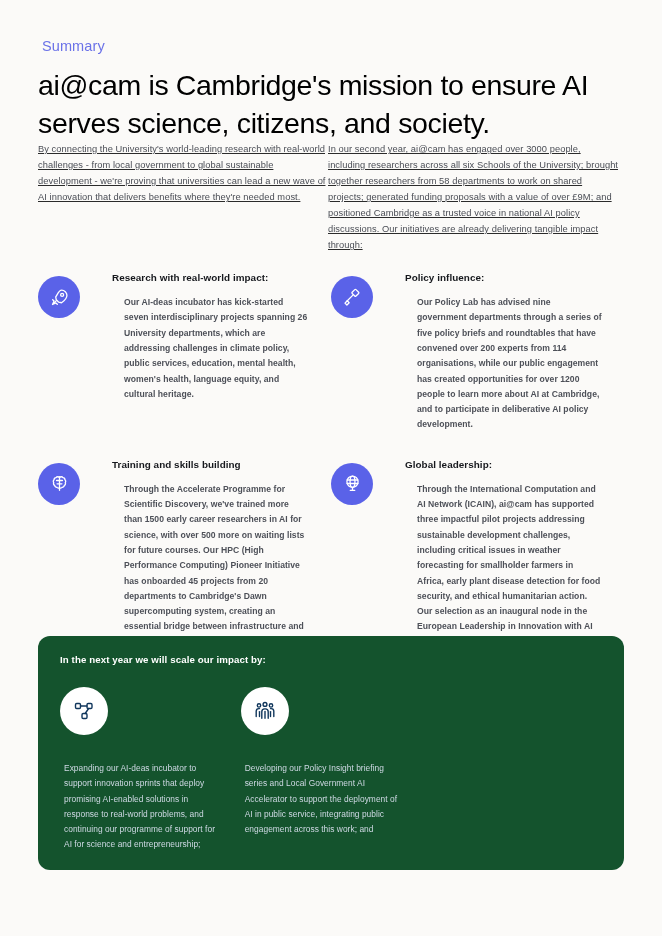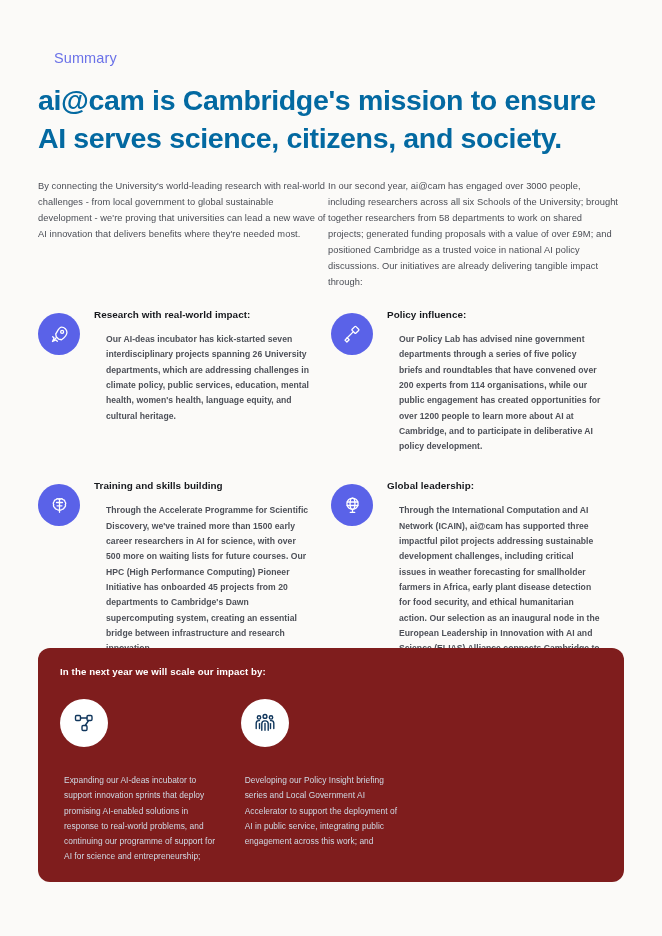--- a/index.html
+++ b/index.html
@@ -18,60 +18,60 @@
   .page {
     position: relative;
     width: 662px;
     height: 936px;
     box-sizing: border-box;
     padding: 0 38px;
   }
 
   
   .eyebrow {
-    margin: 16px;
+    margin: 4px;
     padding-top: 34px;
     font-size: 14.5px;
     font-weight: 500;
     letter-spacing: .1px;
     color: #6b72e8;
   }
   .headline {
     margin: 13px 0 0 0;
     font-size: 28.5px;
     line-height: 1.32;
-    font-weight: 700;
+    font-weight: 400;
     letter-spacing: -.35px;
-    color: #0369a1;
+    color: #000000;
     max-width: 600px;
   }
 
   
   .intro {
     display: flex;
-    margin-top: 22px;
+    text-decoration: underline;
   }
   .intro-col {
     width: 290px;
     font-size: 9.3px;
     line-height: 1.72;
     color: #4a4d55;
     letter-spacing: .06px;
   }
 
   
   .features {
     display: flex;
     flex-wrap: wrap;
     margin-top: 18px;
   }
   .feature {
     width: 50%;
     display: flex;
-    gap: 14px;
+    gap: 32px;
     box-sizing: border-box;
     padding-right: 10px;
     margin-bottom: 14px;
   }
   .feature .icon-badge {
     flex: 0 0 auto;
     width: 42px;
     height: 42px;
     border-radius: 50%;
     background: #5a62e8;
@@ -113,21 +113,21 @@
   }
 
   
   .callout {
     position: absolute;
     left: 38px;
     top: 632px;
     width: 586px;
     height: 234px;
     box-sizing: border-box;
-    background: #7f1d1d;
+    background: #14532d;
     border-radius: 12px;
     padding: 18px 22px 0 22px;
   }
   .callout-title {
     margin: 0;
     font-size: 9.7px;
     font-weight: 700;
     color: #ffffff;
     letter-spacing: .1px;
   }

